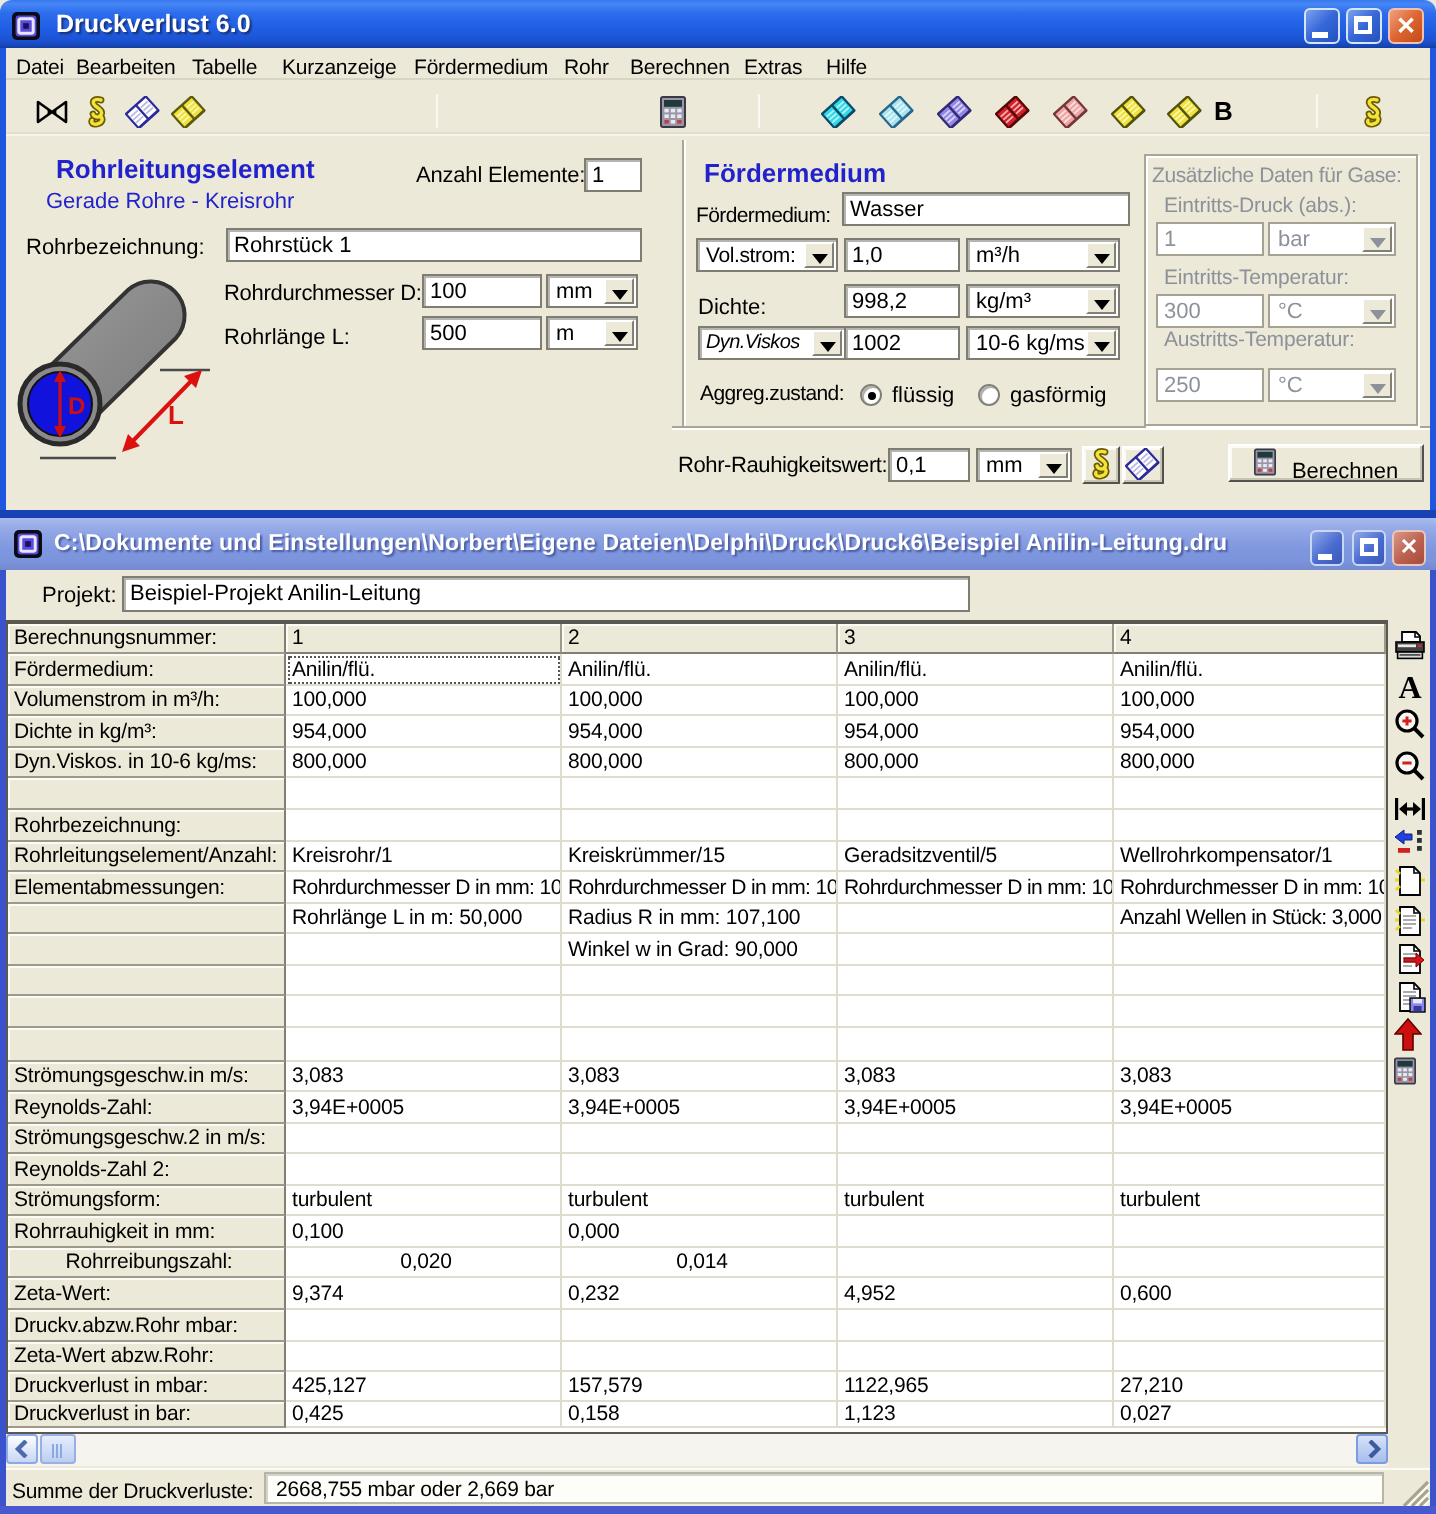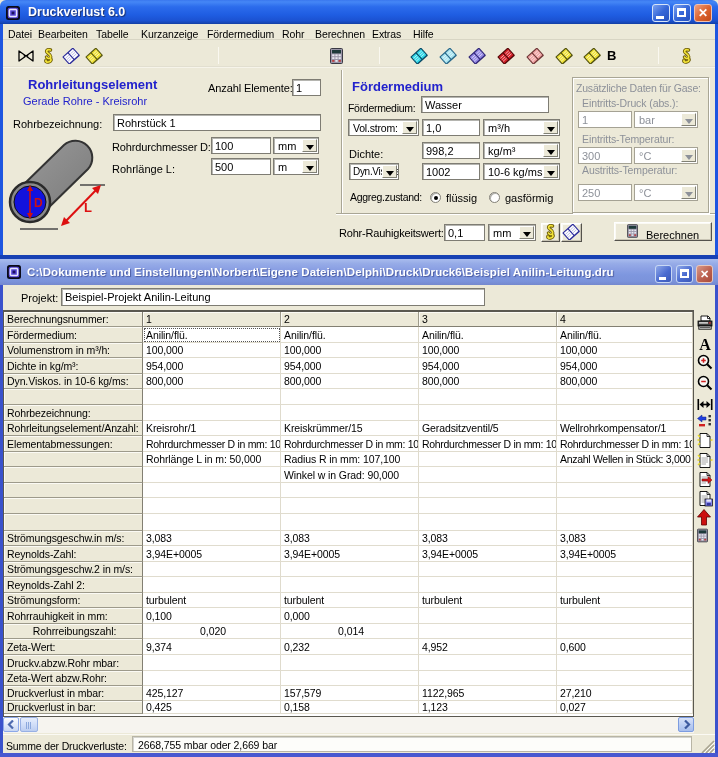--- a/index.html
+++ b/index.html
@@ -231,28 +231,28 @@
 <path d="M90,51 L56,86" stroke="#DD1010" stroke-width="2"></path>
 <path d="M93,48 L84,51 L90,57 Z M53,89 L62,86 L56,80 Z" fill="#DD1010"></path>
 <text x="76" y="75" font-family="Liberation Sans" font-size="13" font-weight="bold" fill="#DD1010">L</text>
 </svg></div>
 
 <div class="vdiv" style="left:341px;top:70px;height:144px;"></div>
 <div class="hdiv" style="left:336px;top:213px;width:379px;"></div>
 
 <div class="hdg" style="left:352px;top:79px;">Fördermedium</div>
 <div class="lbl" style="left:348px;top:102px;font-size:10.5px;letter-spacing:-0.3px;">Fördermedium:</div>
-<div class="inp" style="left:421px;top:96px;width:128px;height:17px;">Wasser</div>
+<div class="inp" style="left:421px;top:96px;width:144px;height:17px;">Wasser</div>
 <div class="combo" style="left:348px;top:119px;width:71px;height:17px;font-size:10.5px;letter-spacing:-0.2px;">Vol.strom:<span class="cbtn"></span></div>
 <div class="inp" style="left:422px;top:119px;width:58px;height:17px;">1,0</div>
 <div class="combo" style="left:483px;top:119px;width:77px;height:17px;">m³/h<span class="cbtn"></span></div>
 <div class="lbl" style="left:349px;top:148px;">Dichte:</div>
 <div class="inp" style="left:422px;top:142px;width:58px;height:17px;">998,2</div>
 <div class="combo" style="left:483px;top:142px;width:77px;height:17px;">kg/m³<span class="cbtn"></span></div>
-<div class="combo" style="left:349px;top:163px;width:50px;height:17px;font-size:10px;letter-spacing:-0.3px;padding-left:3px;">Dyn.Viskos<span class="cbtn"></span></div>
+<div class="combo" style="left:349px;top:163px;width:74px;height:17px;font-size:10px;letter-spacing:-0.3px;padding-left:3px;font-style:italic;">Dyn.Viskos<span class="cbtn"></span></div>
 <div class="inp" style="left:422px;top:163px;width:58px;height:17px;">1002</div>
 <div class="combo" style="left:483px;top:163px;width:77px;height:17px;">10-6 kg/ms<span class="cbtn"></span></div>
 <div class="lbl" style="left:350px;top:191px;font-size:10.5px;letter-spacing:-0.3px;">Aggreg.zustand:</div>
 <div class="radio sel" style="left:430px;top:192px;"></div>
 <div class="lbl" style="left:446px;top:192px;">flüssig</div>
 <div class="radio" style="left:489px;top:192px;"></div>
 <div class="lbl" style="left:505px;top:192px;">gasförmig</div>
 
 <div class="gbox" style="left:572px;top:77px;width:137px;height:136px;"></div>
 <div class="lbl gray" style="left:576px;top:82px;font-size:10.5px;letter-spacing:-0.2px;">Zusätzliche Daten für Gase:</div>

